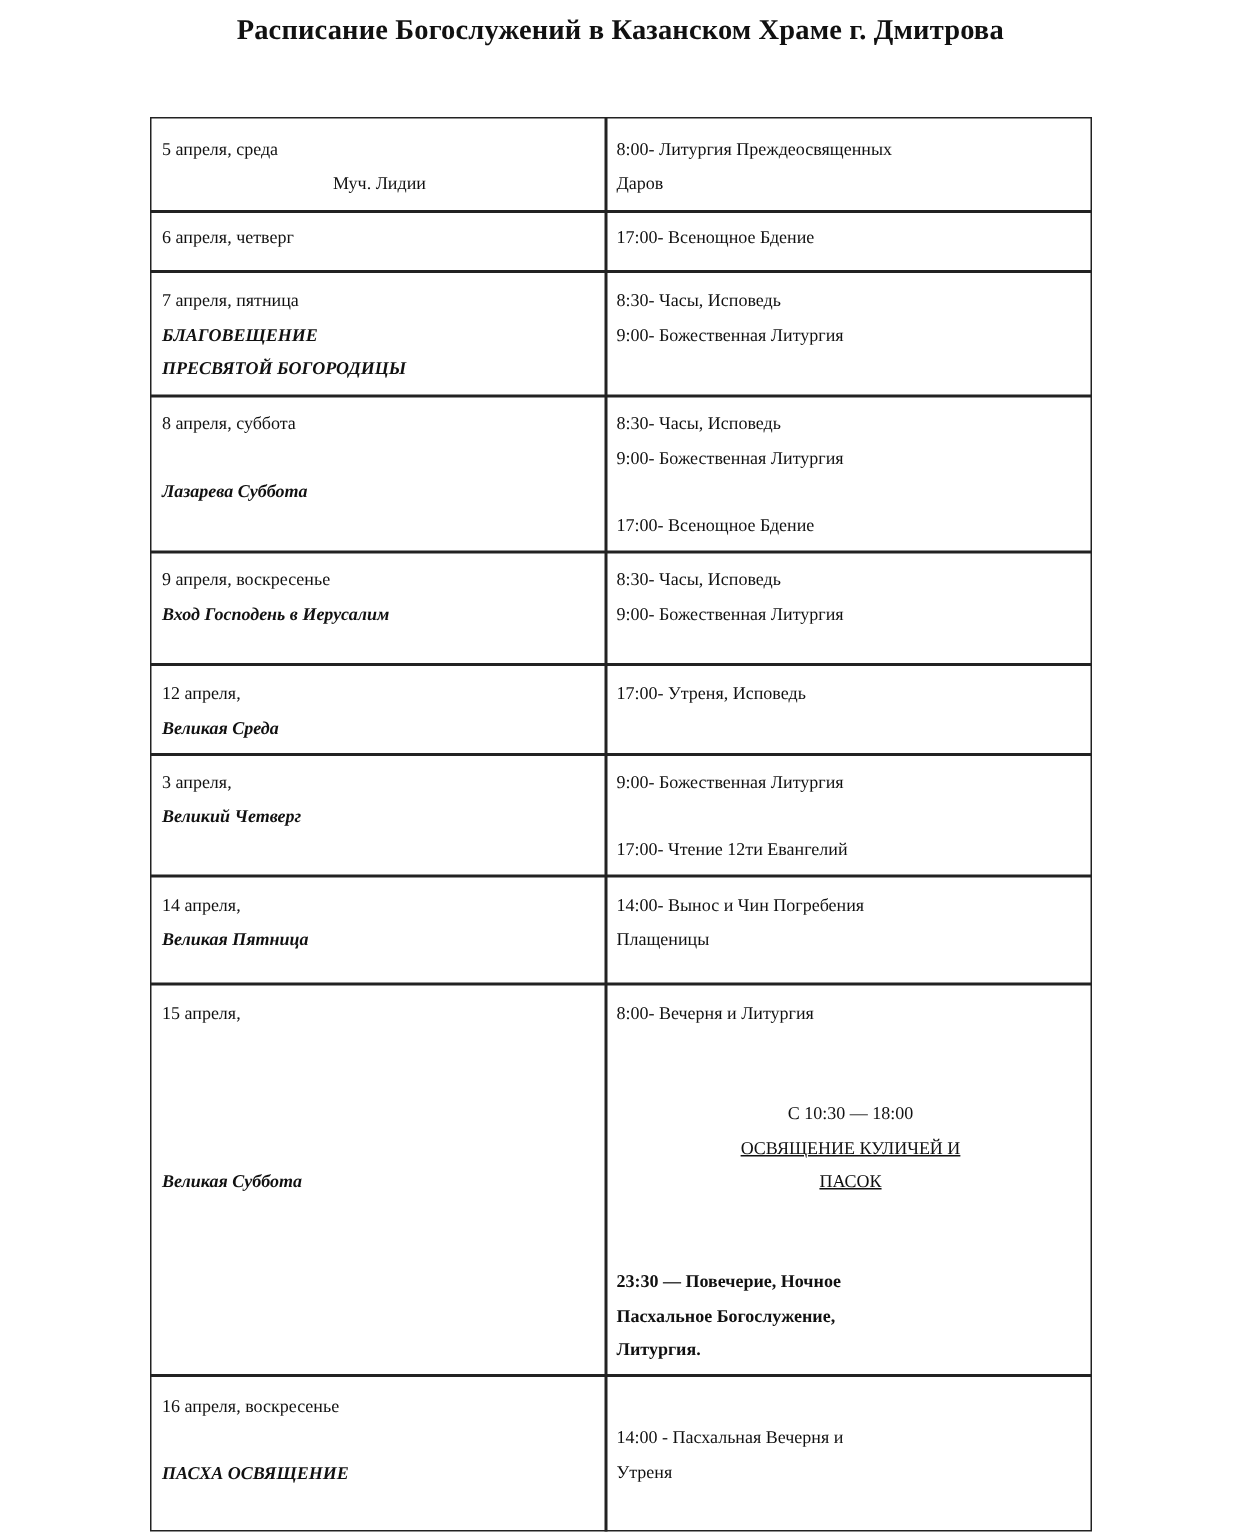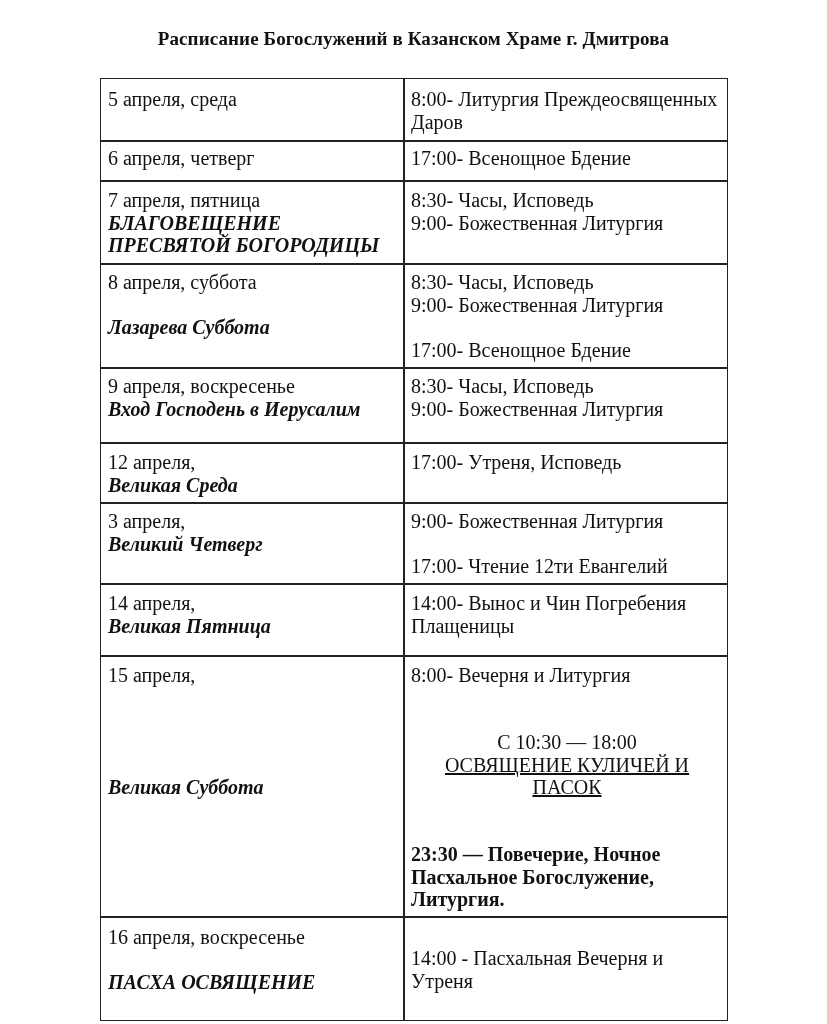--- a/index.html
+++ b/index.html
@@ -1,24 +1,24 @@
 <!DOCTYPE html>
 <html><head>
   <meta charset="utf-8">
   <style>
     html, body { margin:0; padding:0; background:#ffffff; }
     body { width:827px; height:1024px; position:relative; overflow:hidden;
            font-family:"Liberation Serif", serif; color:#111; }
     .title { position:absolute; left:0; width:827px; top:10px; text-align:center;
-             font-weight:bold; font-size:19px; letter-spacing:0.1px;margin-top:18px; }
+             font-weight:bold; font-size:19px; letter-spacing:0.1px; }
     .table { position:absolute; left:100px; top:78px; width:628px; height:943px;
              border:1.5px solid #222; box-sizing:border-box; }
     .vline { position:absolute; left:403px; top:78px; width:1.5px; height:943px; background:#222; }
     .hline { position:absolute; left:100px; width:628px; height:1.5px; background:#222; }
-    .cell { position:absolute; font-size:20px; line-height:22.5px; }
+    .cell { position:absolute; font-size:12px; line-height:22.5px; }
     .left { left:108px; width:290px; }
     .right { left:411px; width:312px; }
     .feast { display:block; font-weight:bold; font-style:italic; text-align:left; }
     .plain-c { display:block; text-align:center; }
     .line { display:block; white-space:nowrap; }
     .gap { display:block; height:22.5px; }
     .u { text-decoration:underline; }
     .b { font-weight:bold; }
   </style>
 </head>
@@ -35,20 +35,21 @@
   <div class="hline" style="top:367px"></div>
   <div class="hline" style="top:442px"></div>
   <div class="hline" style="top:502px"></div>
   <div class="hline" style="top:583px"></div>
   <div class="hline" style="top:655px"></div>
   <div class="hline" style="top:916px"></div>
 
   <div>
     <div class="cell left" style="top:88px">
       <span class="line">5 апреля, среда</span>
+      <span class="plain-c">Муч. Лидии</span>
     </div>
     <div class="cell right" style="top:88px">
       <span class="line">8:00- Литургия Преждеосвященных</span>
       <span class="line">Даров</span>
     </div>
   </div>
 
   <div>
     <div class="cell left" style="top:147px">
       <span class="line">6 апреля, четверг</span>

